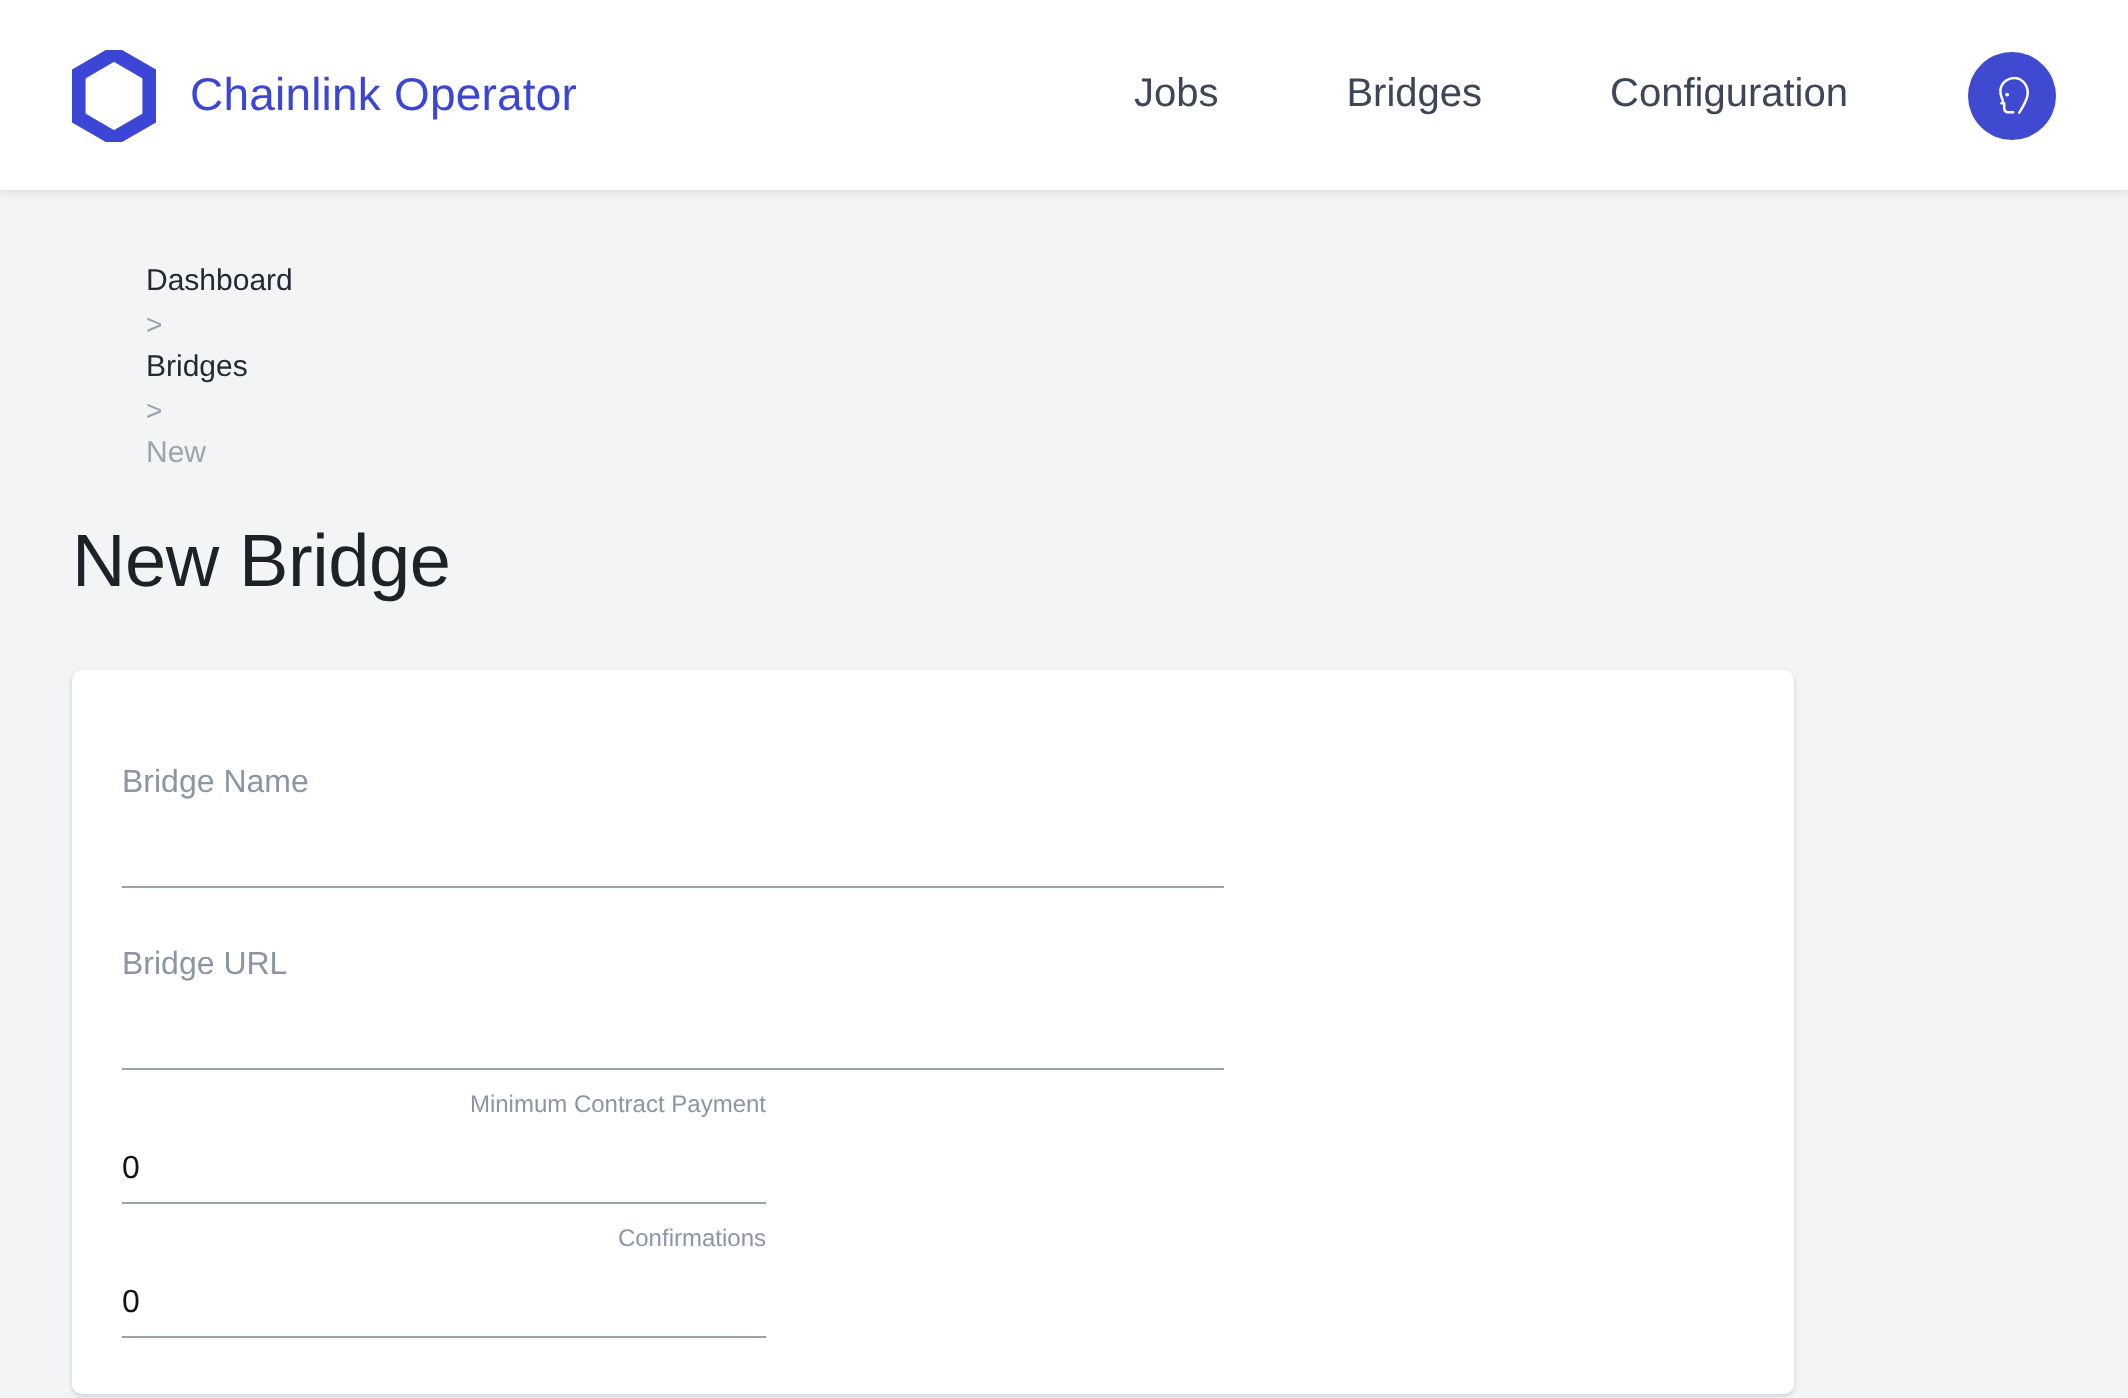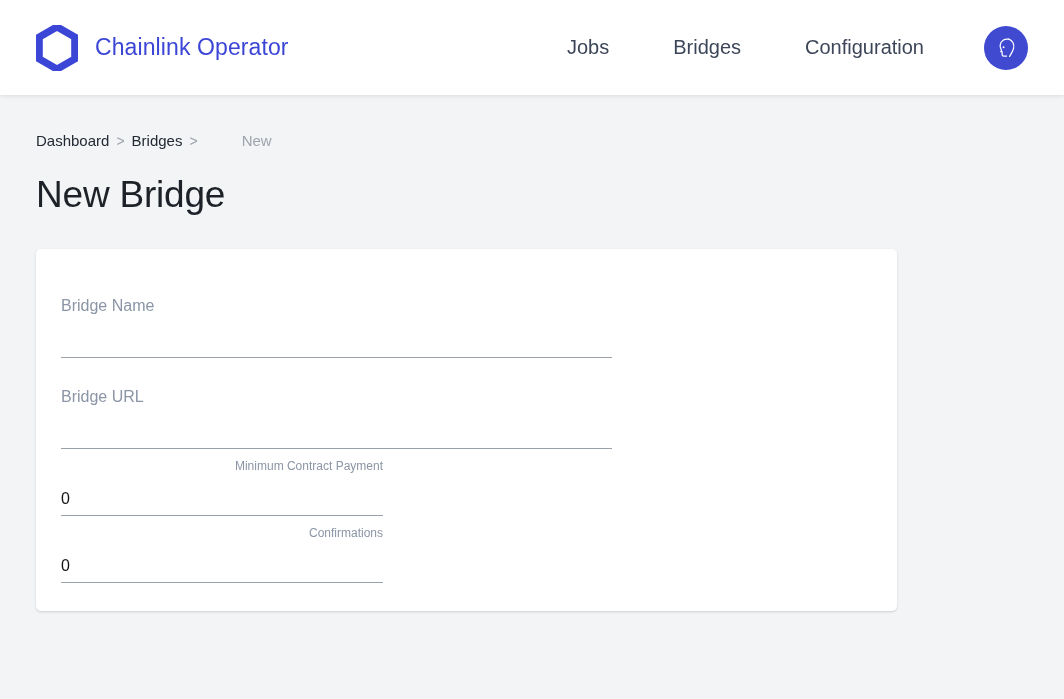--- a/index.html
+++ b/index.html
@@ -79,20 +79,21 @@
     padding: 0 36px;
   }
   .breadcrumb {
     padding-top: 38px;
     font-size: 15px;
     color: #232a34;
     display: flex;
     align-items: baseline;
     gap: 7px;
     line-height: 1;
+    flex-direction: column;
   }
   .crumb-link {
     color: #232a34;
     text-decoration: none;
     cursor: pointer;
   }
   .crumb-sep {
     color: #9aa0ab;
     font-size: 14px;
   }

